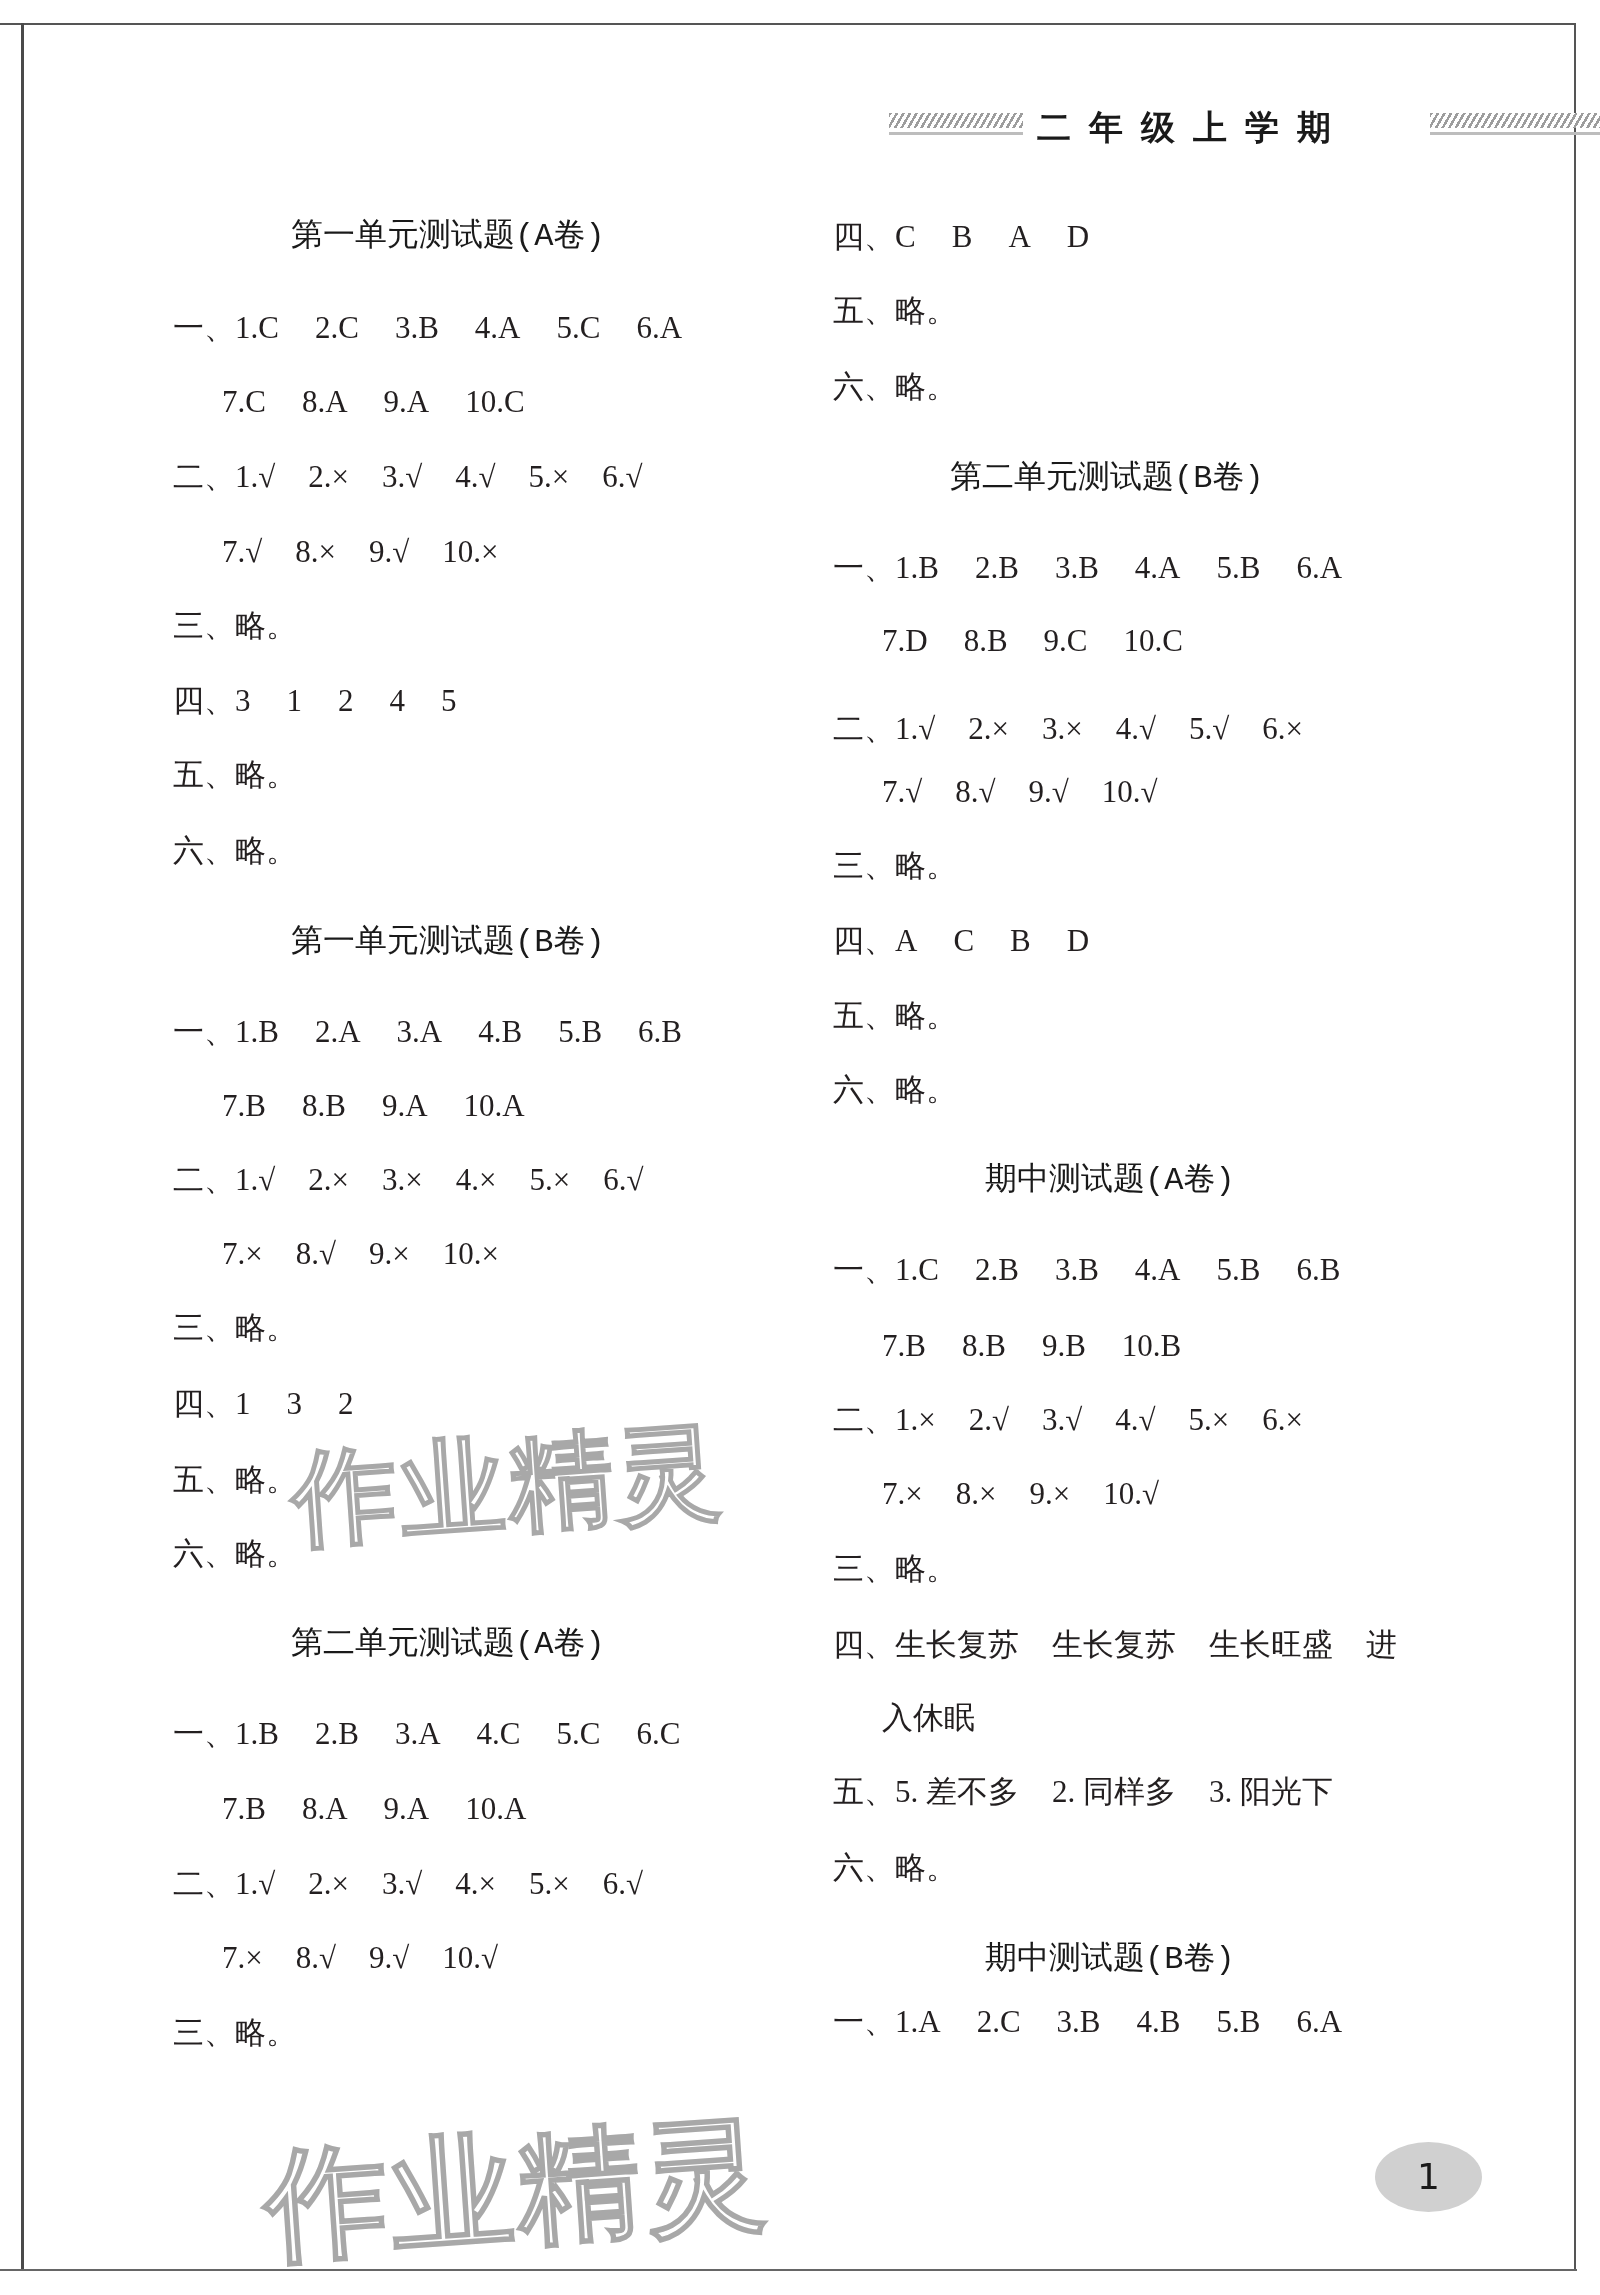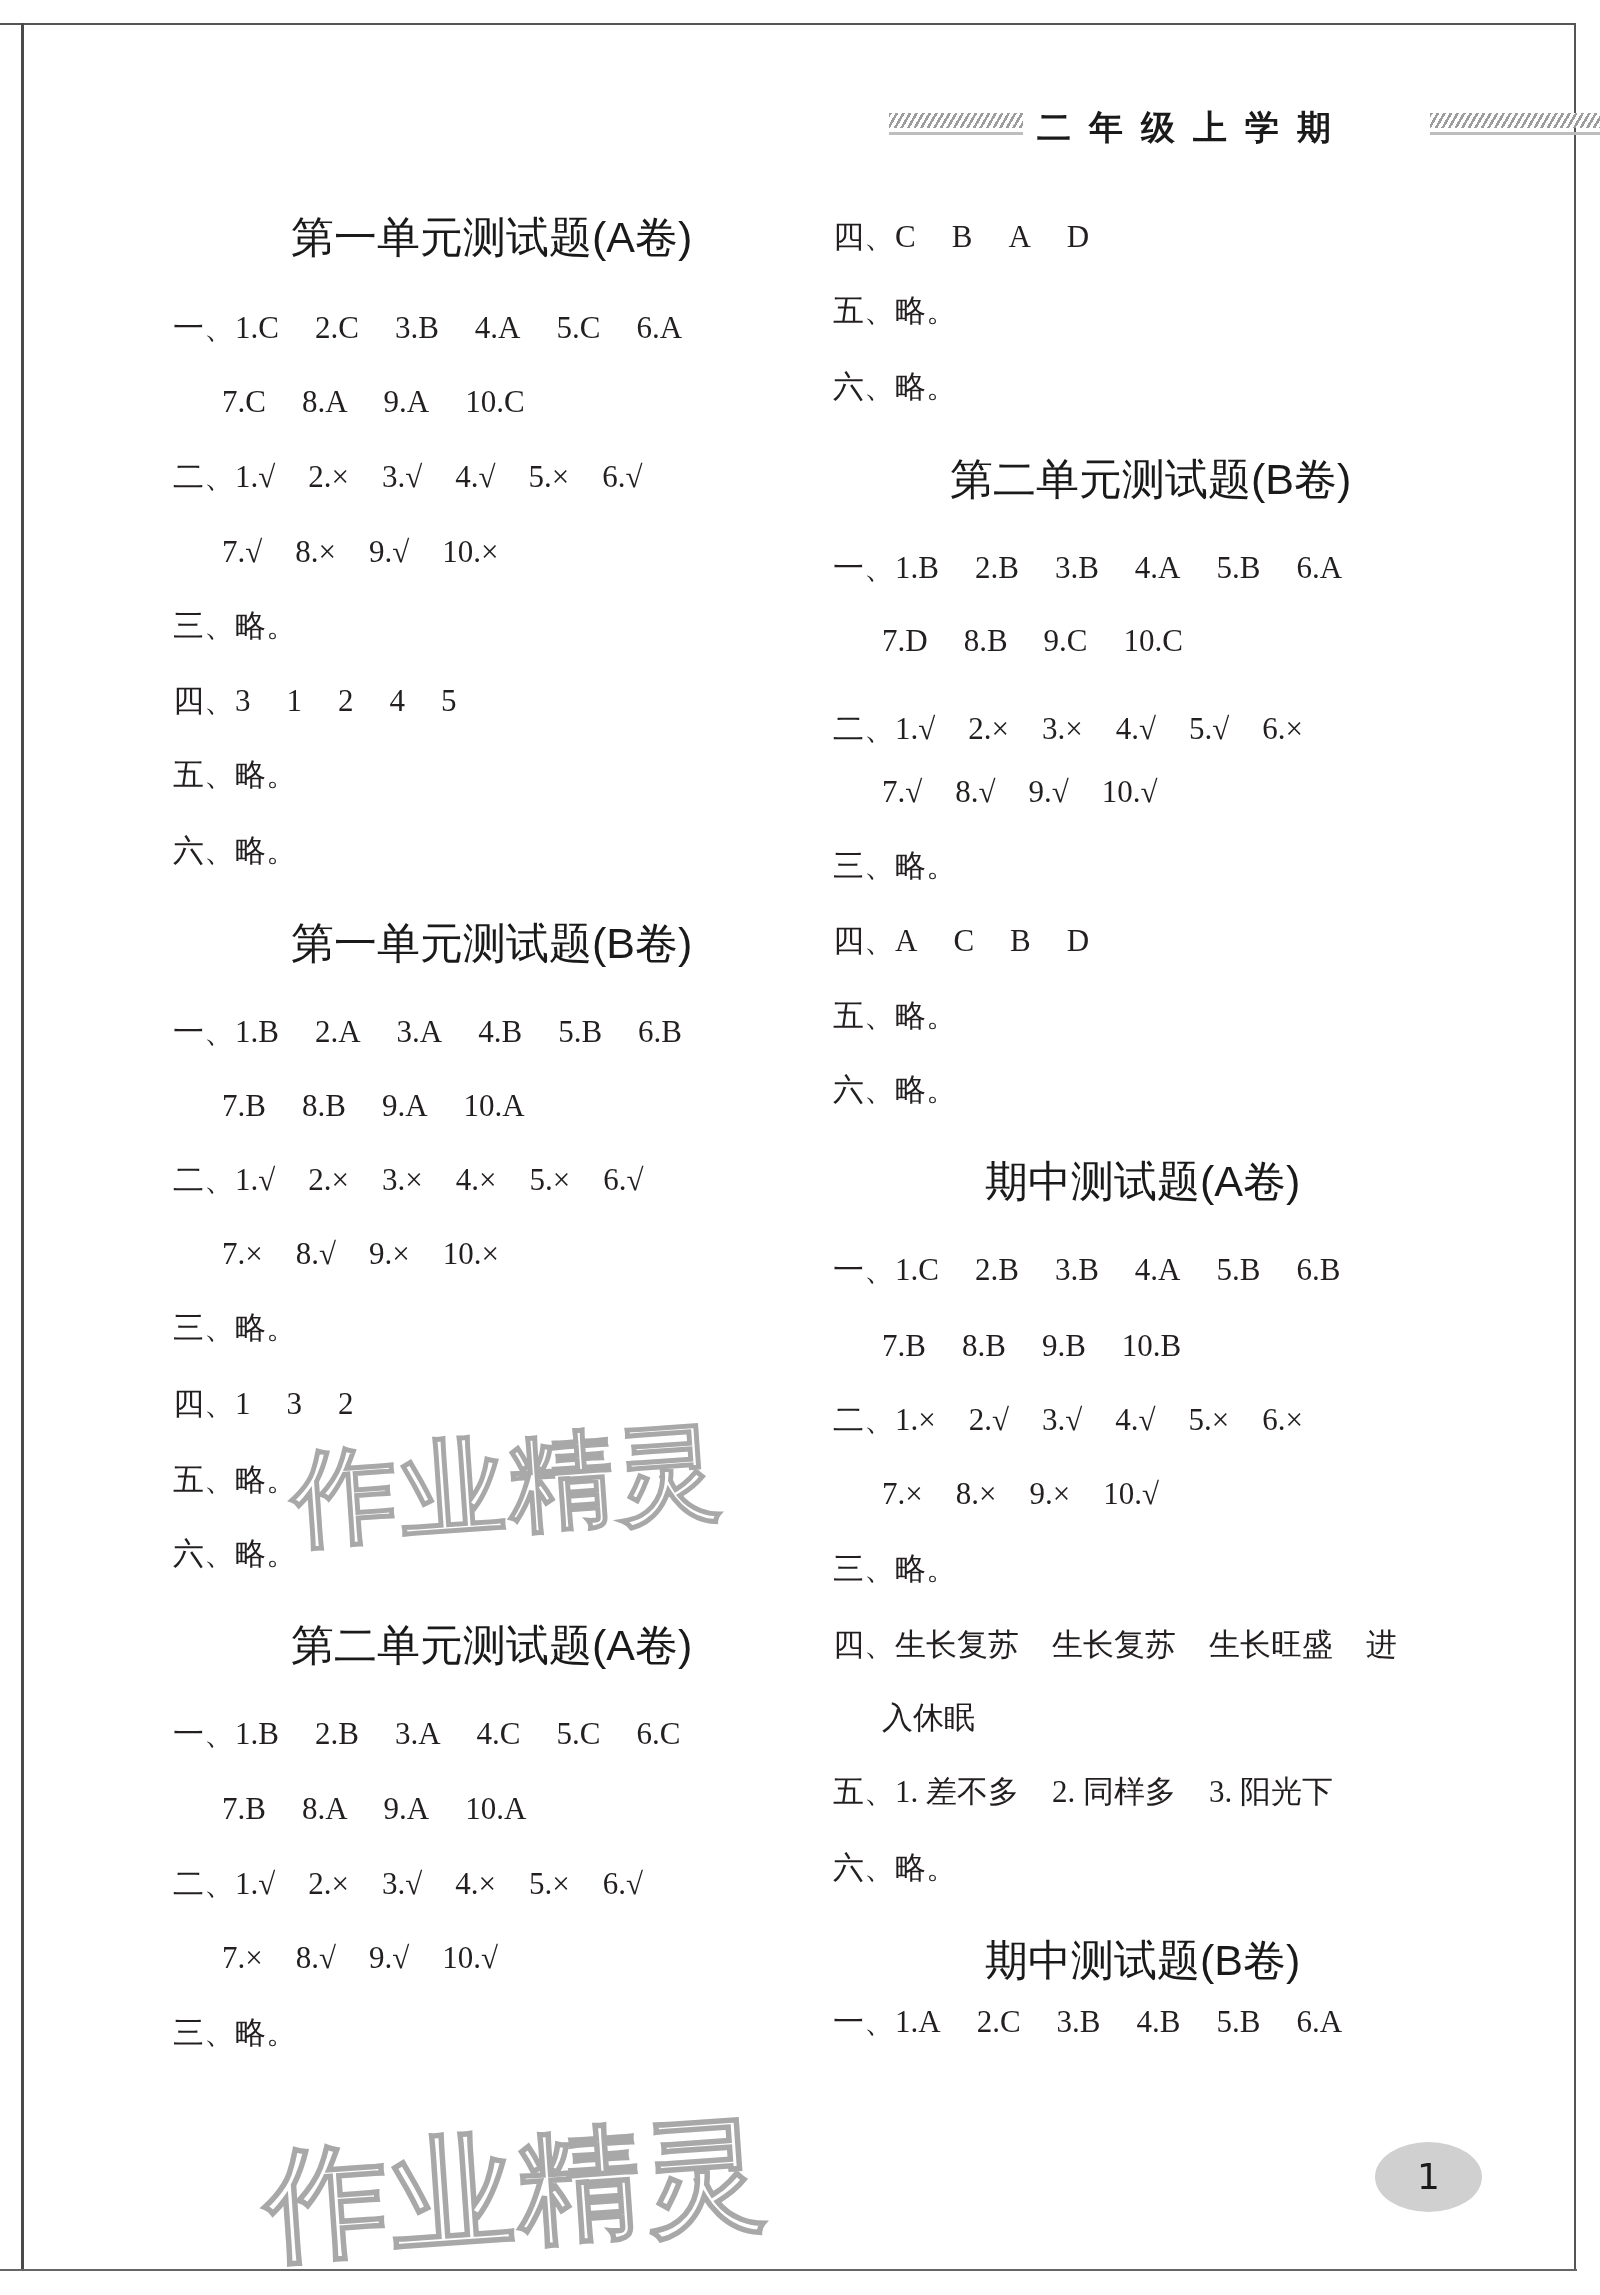--- a/index.html
+++ b/index.html
@@ -16,21 +16,21 @@
   .band-left { left: 889px; width: 134px; }
   .grade-title { position: absolute; top: 103px; left: 1037px; width: 392px; height: 49px;
                  font-family: "DejaVu Sans", sans-serif; font-weight: bold; font-size: 34px;
                  letter-spacing: 18px; color: #1a1a1a; line-height: 49px; white-space: nowrap; }
 
   .col { position: absolute; top: 0; }
   .col-left { left: 173px; width: 621px; }
   .col-right { left: 833px; width: 670px; }
 
   .heading { position: absolute; height: 46px; line-height: 46px; white-space: nowrap;
-             font-family: Liberation Sans, sans-serif; font-size: 43px; color: #1a1a1a; }
+             font-family: Liberation Mono, monospace; font-size: 32px; color: #1a1a1a; }
   .row { position: absolute; height: 46px; line-height: 46px; white-space: nowrap;
          font-size: 31px; color: #231f20; }
   .row.indent { padding-left: 49px; }
   .row .ans { display: inline-block; margin-right: 36px; }
   .row .ans-wide { display: inline-block; margin-right: 33px; }
   .row .lbl { display: inline-block; }
 
   .watermark { position: absolute; font-family: "DejaVu Sans", sans-serif; font-weight: bold;
                color: #ffffff; -webkit-text-stroke: 1.6px #a8a8a8; white-space: nowrap;
                transform: rotate(-4deg); transform-origin: left center; letter-spacing: 3.3px; }
@@ -186,21 +186,21 @@
   <div class="row" style="top:1546px;">
     <span class="lbl">三、</span><span>略。</span>
   </div>
   <div class="row" style="top:1622px;">
     <span class="lbl">四、</span><span class="ans-wide">生长复苏</span><span class="ans-wide">生长复苏</span><span class="ans-wide">生长旺盛</span><span class="ans-wide">进</span>
   </div>
   <div class="row indent" style="top:1695px;">
     <span>入休眠</span>
   </div>
   <div class="row" style="top:1769px;">
-    <span class="lbl">五、</span><span class="ans-wide">1. 差不多</span><span class="ans-wide">2. 同样多</span><span class="ans-wide">3. 阳光下</span>
+    <span class="lbl">五、</span><span class="ans-wide">5. 差不多</span><span class="ans-wide">2. 同样多</span><span class="ans-wide">3. 阳光下</span>
   </div>
   <div class="row" style="top:1845px;">
     <span class="lbl">六、</span><span>略。</span>
   </div>
 
   <div class="heading" style="top:1937px;left:152px;">期中测试题(B卷)</div>
 
   <div class="row" style="top:1999px;text-align:right;">
     <span class="lbl">一、</span><span class="ans">1.A</span><span class="ans">2.C</span><span class="ans">3.B</span><span class="ans">4.B</span><span class="ans">5.B</span><span class="ans">6.A</span>
   </div>

